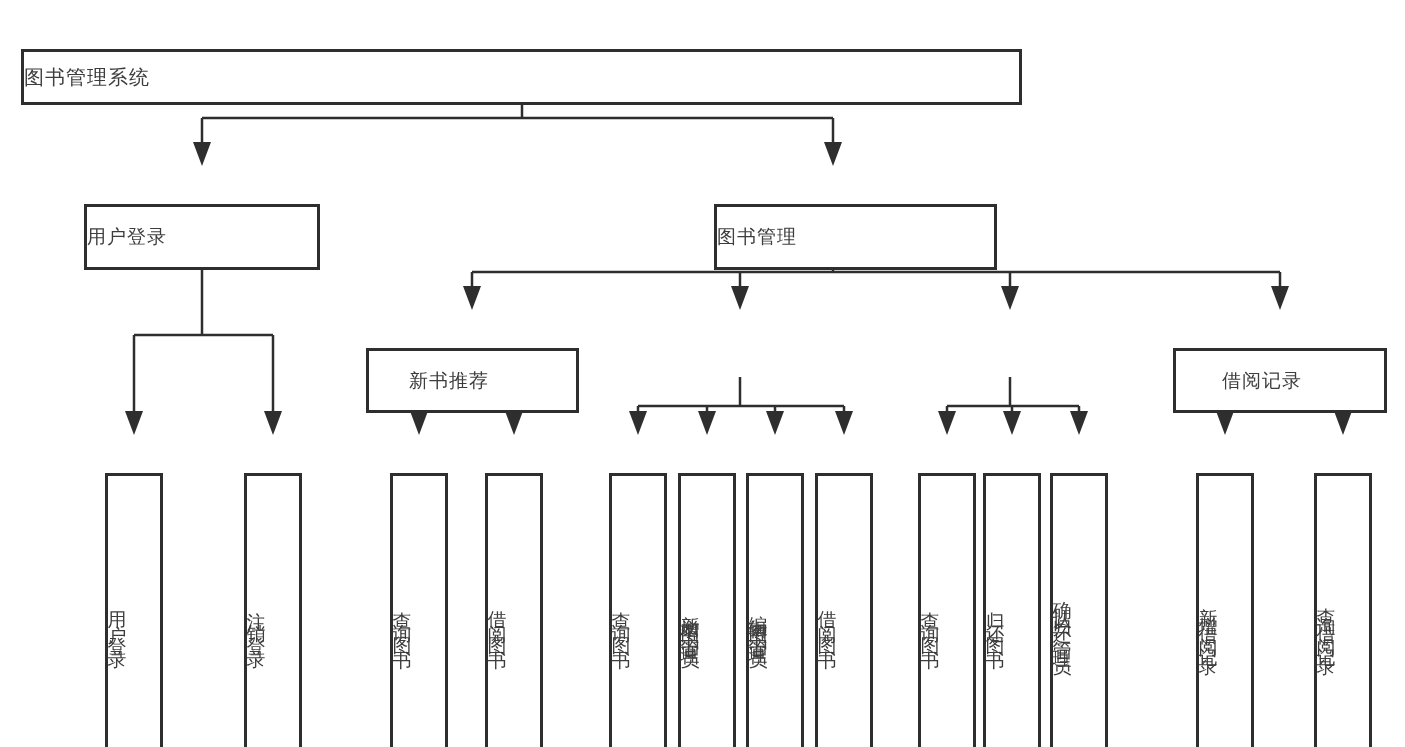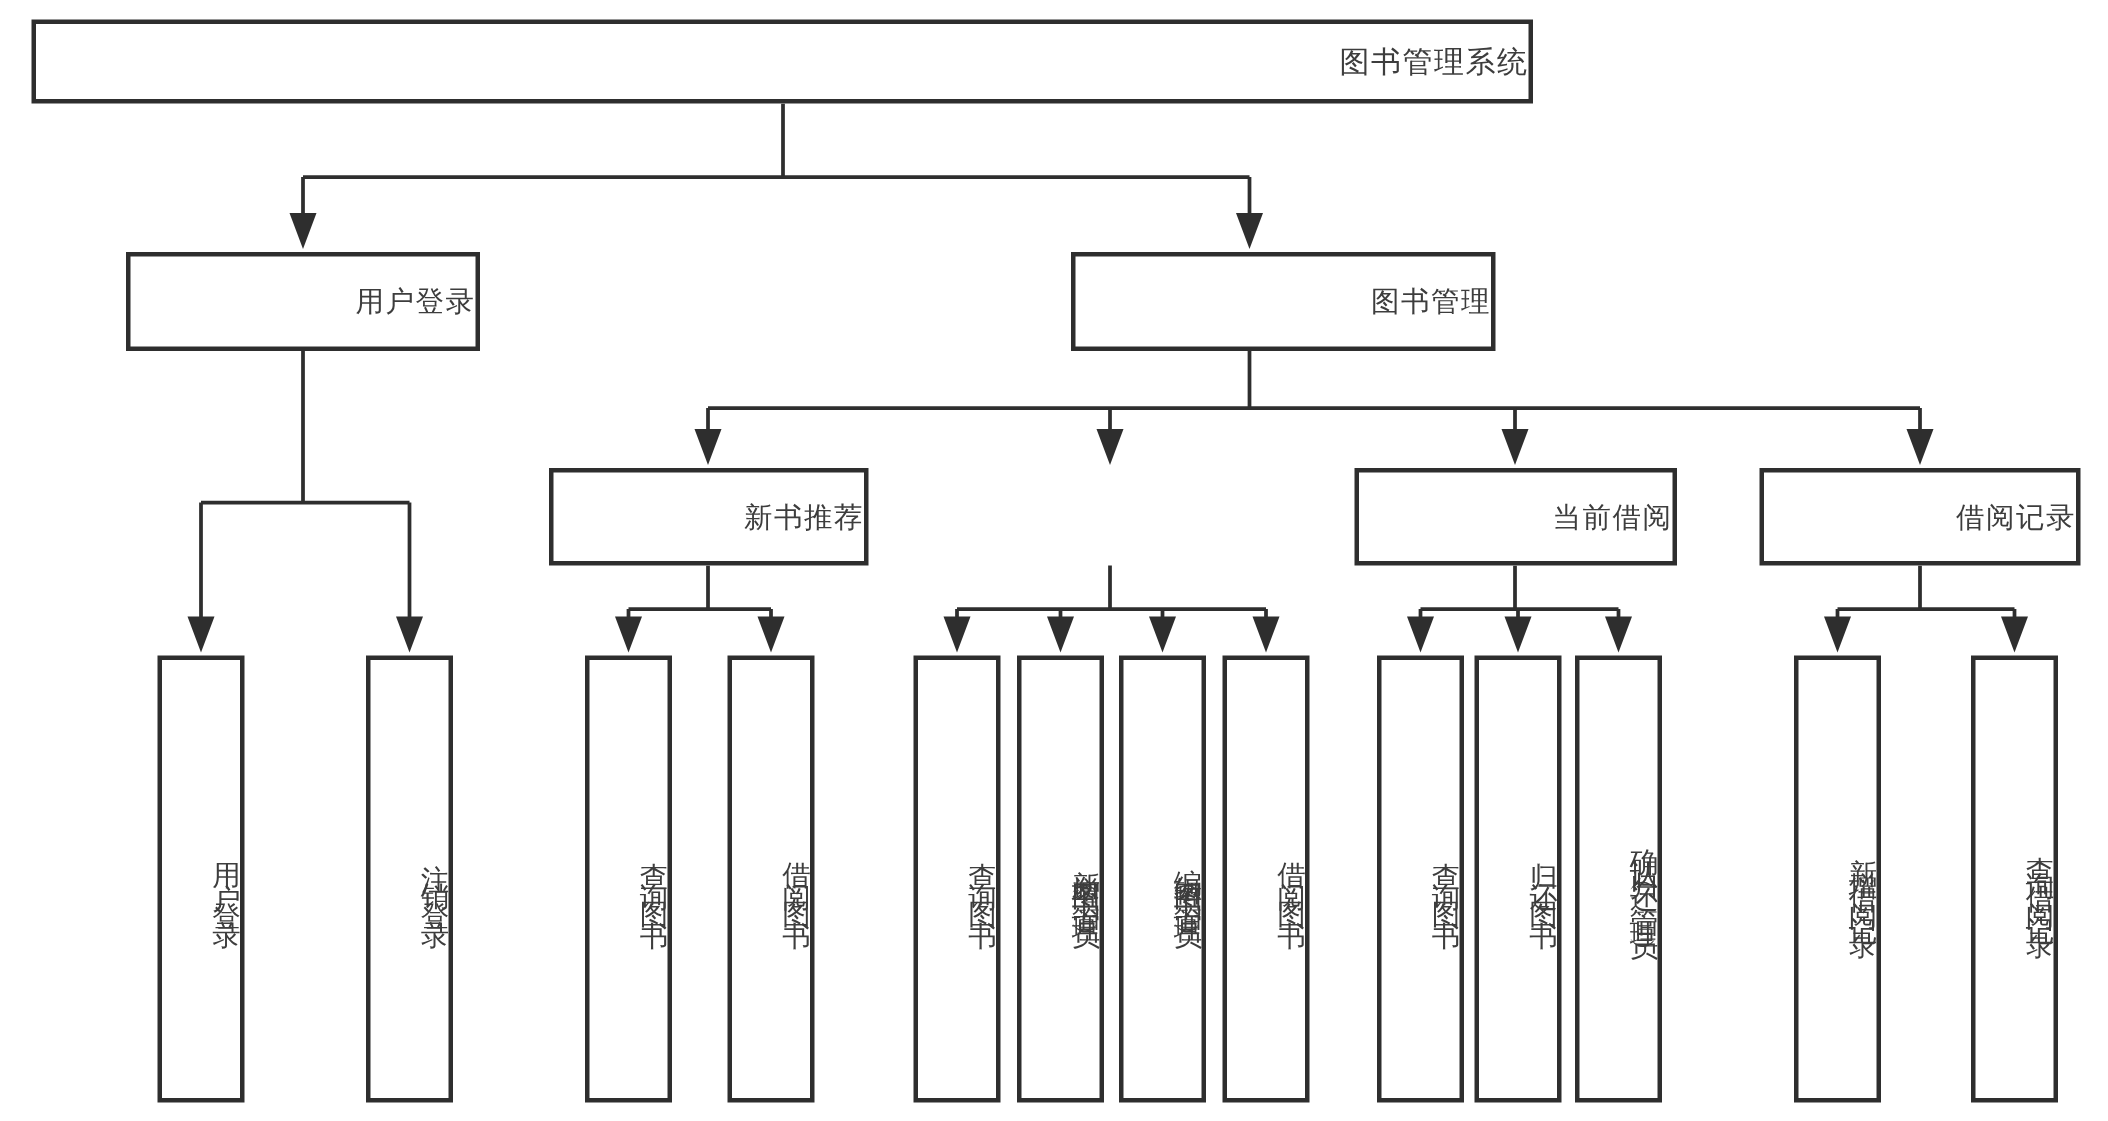--- a/index.html
+++ b/index.html
@@ -21,23 +21,24 @@
     width: 1405px; height: 747px;
     z-index: 1;
   }
   .node {
     position: absolute;
     box-sizing: border-box;
     background: #ffffff;
     border: 3px solid #2e2e2e;
     display: flex;
     align-items: center;
-    justify-content: flex-end;
+    justify-content: flex-start;
     color: #3d3d3d;
     z-index: 2;
+    margin-top: 36px;
   }
   .node .lbl { white-space: nowrap; }
   .node.h .lbl { font-size: 19px; letter-spacing: 1px; }
   .node.root-box .lbl { font-size: 20px; letter-spacing: 1px; }
   
   .node.v {
     top: 437px;
     width: 58px;
     height: 298px;
   }
@@ -151,24 +152,21 @@
   <div class="node h" style="left:84px; top:168px; width:236px; height:66px;">
     <span class="lbl">用户登录</span>
   </div>
   <div class="node h" style="left:714px; top:168px; width:283px; height:66px;">
     <span class="lbl">图书管理</span>
   </div>
 
   <div class="node h" style="left:366px; top:312px; width:213px; height:65px;padding-left:40px;">
     <span class="lbl">新书推荐</span>
   </div>
-  <div class="node h" style="left:903px; top:312px; width:215px; height:65px;">
-    <span class="lbl">当前借阅</span>
-  </div>
-  <div class="node h" style="left:1173px; top:312px; width:214px; height:65px;">
+  <div class="node h" style="left:1173px; top:312px; width:214px; height:65px;padding-left:46px;">
     <span class="lbl">借阅记录</span>
   </div>
 
   <div class="node v" style="left:105px;">
     <span class="vt ls12">用户登录</span>
   </div>
   <div class="node v" style="left:244px;">
     <span class="vt ls12">注销登录</span>
   </div>
 

